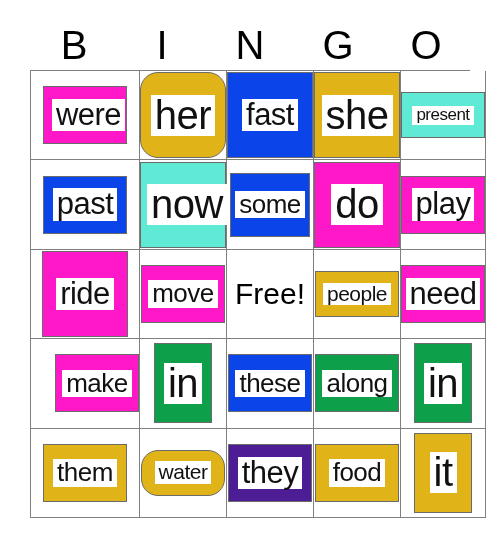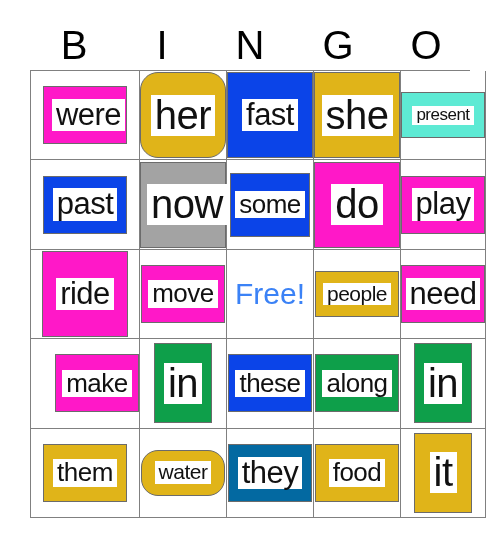--- a/index.html
+++ b/index.html
@@ -98,21 +98,21 @@
   .word.s-xl  { font-size: 40px; }
   .word.s-lg  { font-size: 31px; }
   .word.s-md  { font-size: 26px; }
   .word.s-sm  { font-size: 21px; }
   .word.s-xs  { font-size: 17px; }
 
   
   .free-word {
     font-family: "Liberation Sans", sans-serif;
     font-size: 30px;
-    color: #3b82f6;
+    color: #000000;
     background: transparent;
     padding: 0;
     letter-spacing: 0px;
   }
 </style>
 </head>
 <body>
 
 <div class="card">
 
@@ -149,21 +149,21 @@
         <div class="block slim" style="background: #5eead4;">
           <span class="word s-xs">present</span>
         </div>
       </div>
       <div class="cell">
         <div class="block wide" style="background: rgb(11, 68, 232);">
           <span class="word s-lg">past</span>
         </div>
       </div>
       <div class="cell">
-        <div class="block full" style="background: #a3a3a3; padding-left: 8px;">
+        <div class="block full" style="background: #5eead4; padding-left: 8px;">
           <span class="word s-xl">now</span>
         </div>
       </div>
       <div class="cell">
         <div class="block medium" style="background: rgb(11, 68, 232);">
           <span class="word s-md">some</span>
         </div>
       </div>
       <div class="cell">
         <div class="block full" style="background: rgb(255, 24, 200);">
@@ -227,21 +227,21 @@
         <div class="block wide" style="background: rgb(224, 180, 25);">
           <span class="word s-md">them</span>
         </div>
       </div>
       <div class="cell">
         <div class="block slim" style="background: rgb(224, 180, 25); border-radius: 17px;">
           <span class="word s-sm">water</span>
         </div>
       </div>
       <div class="cell">
-        <div class="block wide" style="background: #0369a1;">
+        <div class="block wide" style="background: #4c1d95;">
           <span class="word s-lg">they</span>
         </div>
       </div>
       <div class="cell">
         <div class="block wide" style="background: rgb(224, 180, 25);">
           <span class="word s-md">food</span>
         </div>
       </div>
       <div class="cell">
         <div class="block narrow" style="background: rgb(224, 180, 25);">

